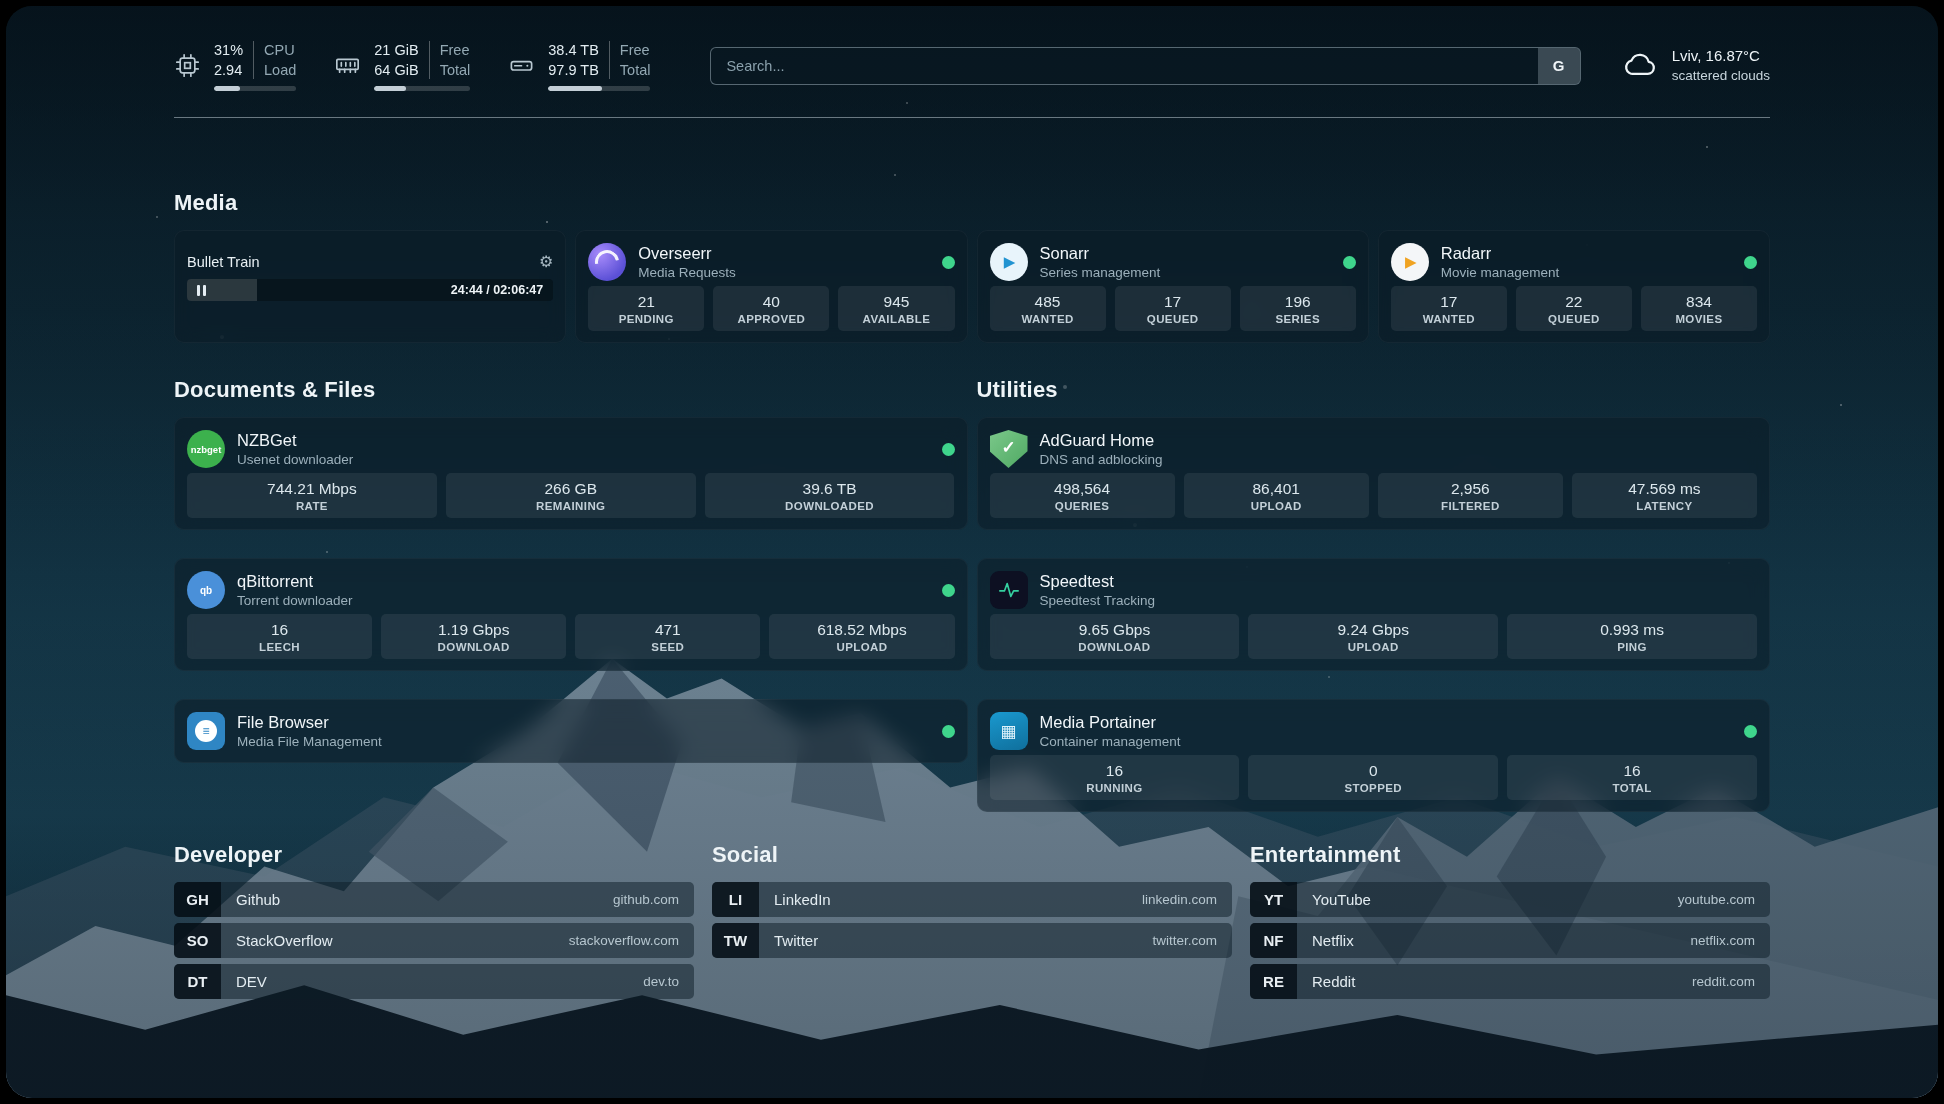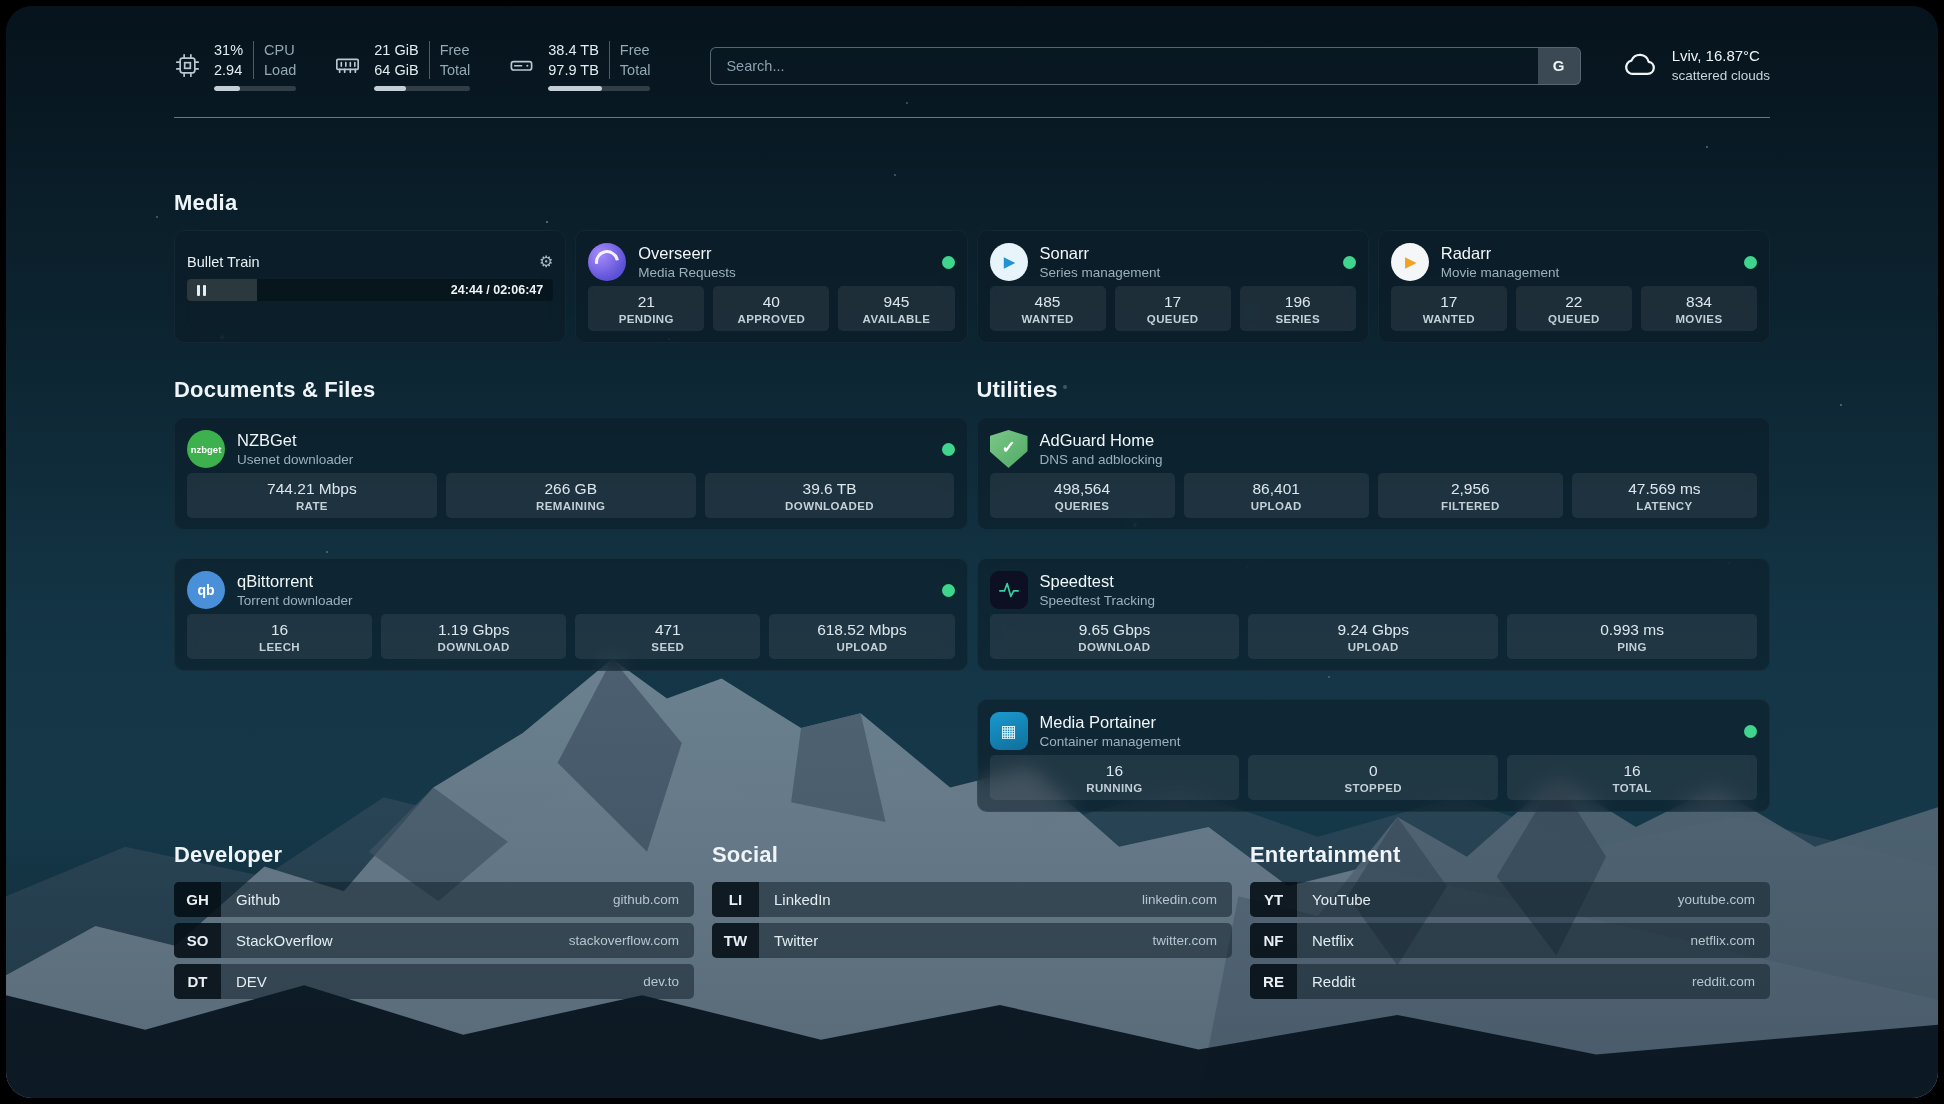--- a/index.html
+++ b/index.html
@@ -65,21 +65,21 @@
   .icon-plex{background:#1b1b1d;}
   .icon-plex::before{content:"›";color:#e5a00d;font-size:26px;font-weight:bold;line-height:0;margin-top:-4px;}
   .icon-overseerr{background:radial-gradient(circle at 32% 30%,#a78bfa,#5b50d6 72%);}
   .icon-overseerr::after{content:"";width:18px;height:18px;border-radius:50%;border:3px solid transparent;
     border-left-color:rgba(255,255,255,.9);border-top-color:rgba(255,255,255,.9);transform:rotate(35deg);}
   .icon-sonarr{background:#e8f4fb;}
   .icon-sonarr::before{content:"▶";color:#2193d1;font-size:15px;margin-left:2px;}
   .icon-radarr{background:#f4f6f8;}
   .icon-radarr::before{content:"▶";color:#f0a322;font-size:15px;margin-left:2px;}
   .icon-nzbget{background:#3cb14d;color:#fff;font-size:9.5px;font-weight:700;}
-  .icon-qbittorrent{background:#4a90d9;color:#fff;font-size:14px;font-weight:700;}
+  .icon-qbittorrent{background:#4a90d9;color:#fff;font-size:10px;font-weight:700;}
   .icon-filebrowser{background:#2f86c4;border-radius:9px;}
   .fb-inner{width:22px;height:22px;border-radius:50%;background:#fff;color:#2f86c4;display:flex;align-items:center;justify-content:center;font-size:12px;font-weight:bold;}
   .fb-inner::before{content:"≡";}
   .icon-adguard{border-radius:0;clip-path:polygon(50% 0%,100% 16%,100% 56%,50% 100%,0% 56%,0% 16%);
     background:linear-gradient(135deg,#7bc88a,#4fa963);}
   .icon-adguard::before{content:"✓";color:#fff;font-size:17px;font-weight:bold;margin-top:-3px;}
   .icon-speedtest{background:#0d1022;border-radius:9px;}
   .icon-portainer{background:linear-gradient(160deg,#1a99cf,#0f6f9c);border-radius:9px;}
   .icon-portainer::before{content:"▦";color:#dff3fb;font-size:17px;}
 
@@ -369,20 +369,32 @@
                 <span class="stat-value">471</span>
                 <span class="stat-label">SEED</span>
               </span>
               <span class="stat">
                 <span class="stat-value">618.52 Mbps</span>
                 <span class="stat-label">UPLOAD</span>
               </span>
             </div>
           </div>
 
+          <div class="card">
+            <div class="card-head">
+              <span class="svc-icon icon-filebrowser">
+                  <span class="fb-inner"></span>
+                </span>
+              <span class="svc-text">
+                <span class="svc-name">File Browser</span>
+                <span class="svc-sub">Media File Management</span>
+              </span>
+              <span class="dot"></span>
+            </div>
+          </div>
         </div>
       </section>
 
       <section>
         <h2>Utilities</h2>
         <div class="stack">
 
           <div class="card">
             <div class="card-head">
               <span class="svc-icon icon-adguard"></span>

